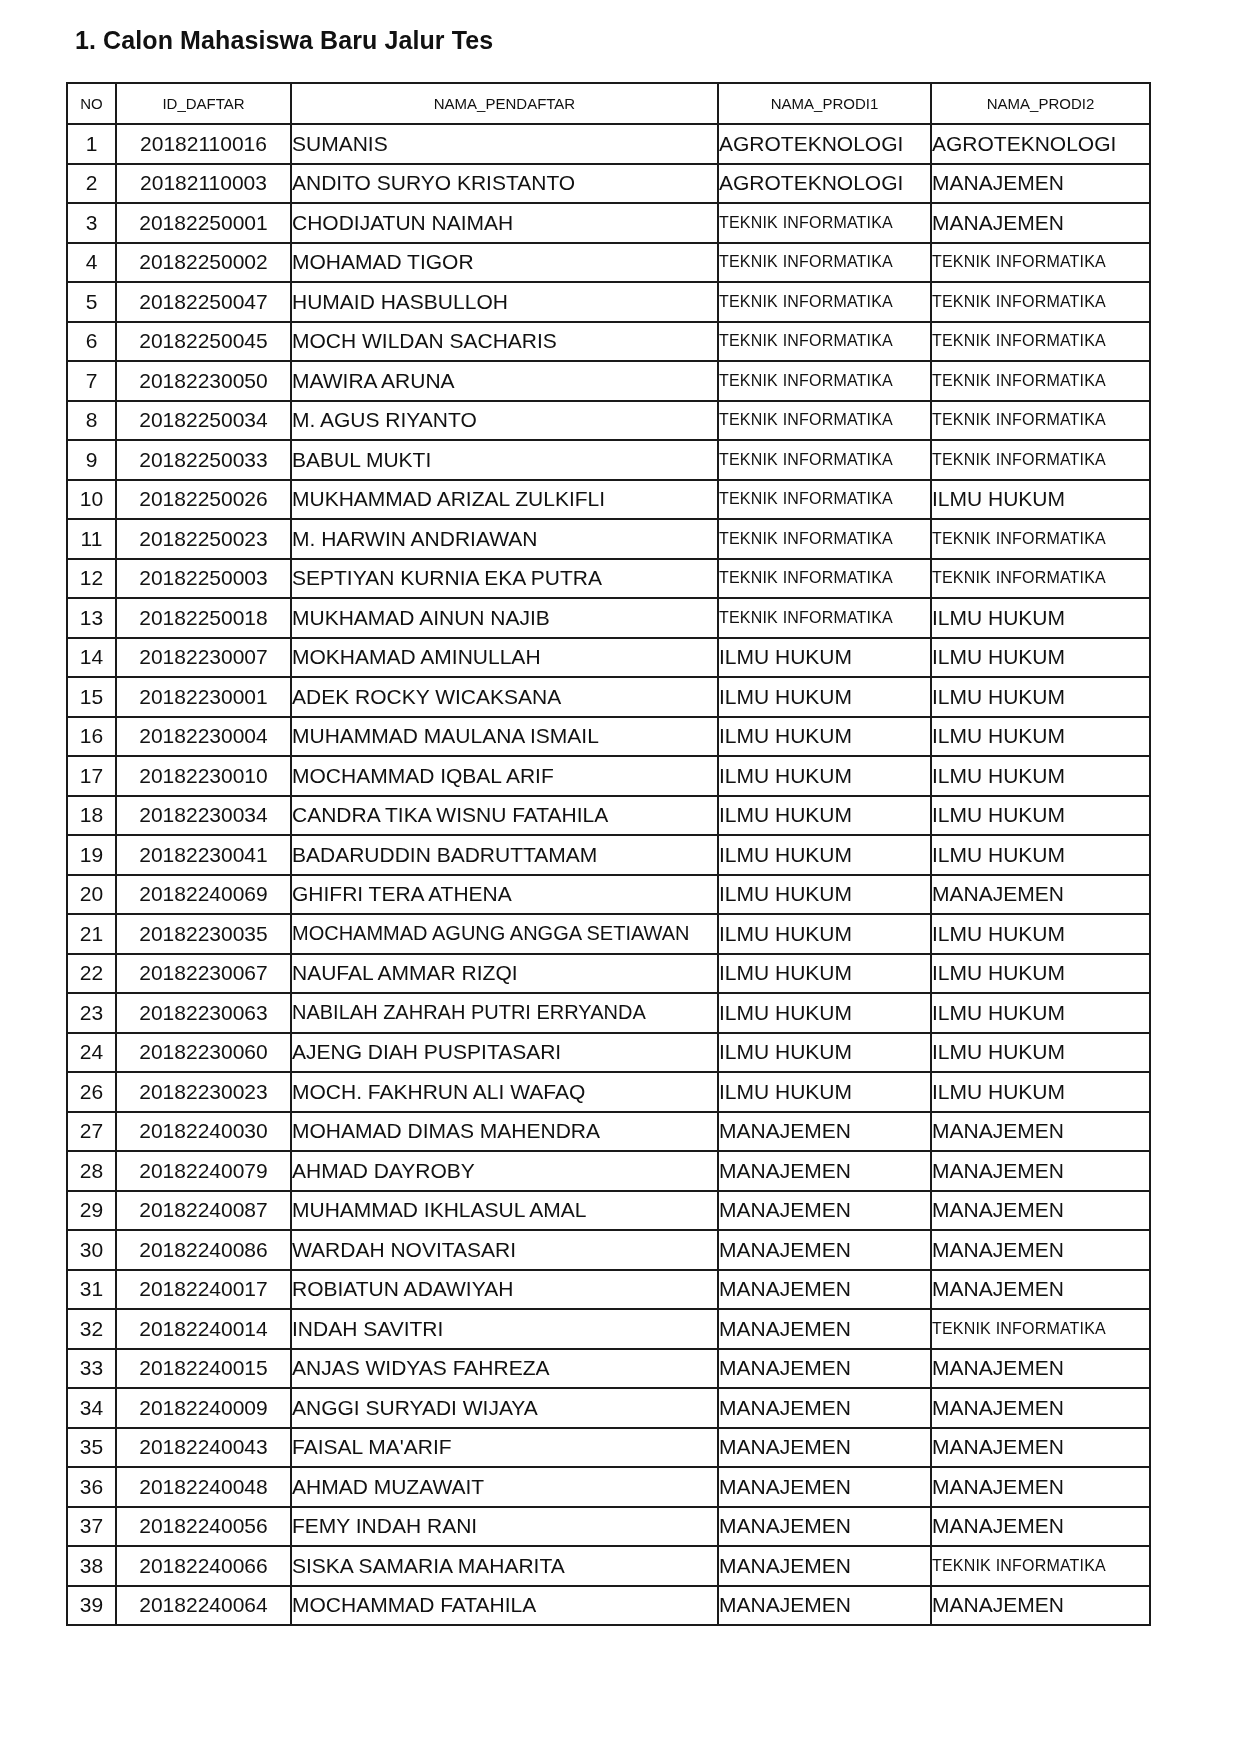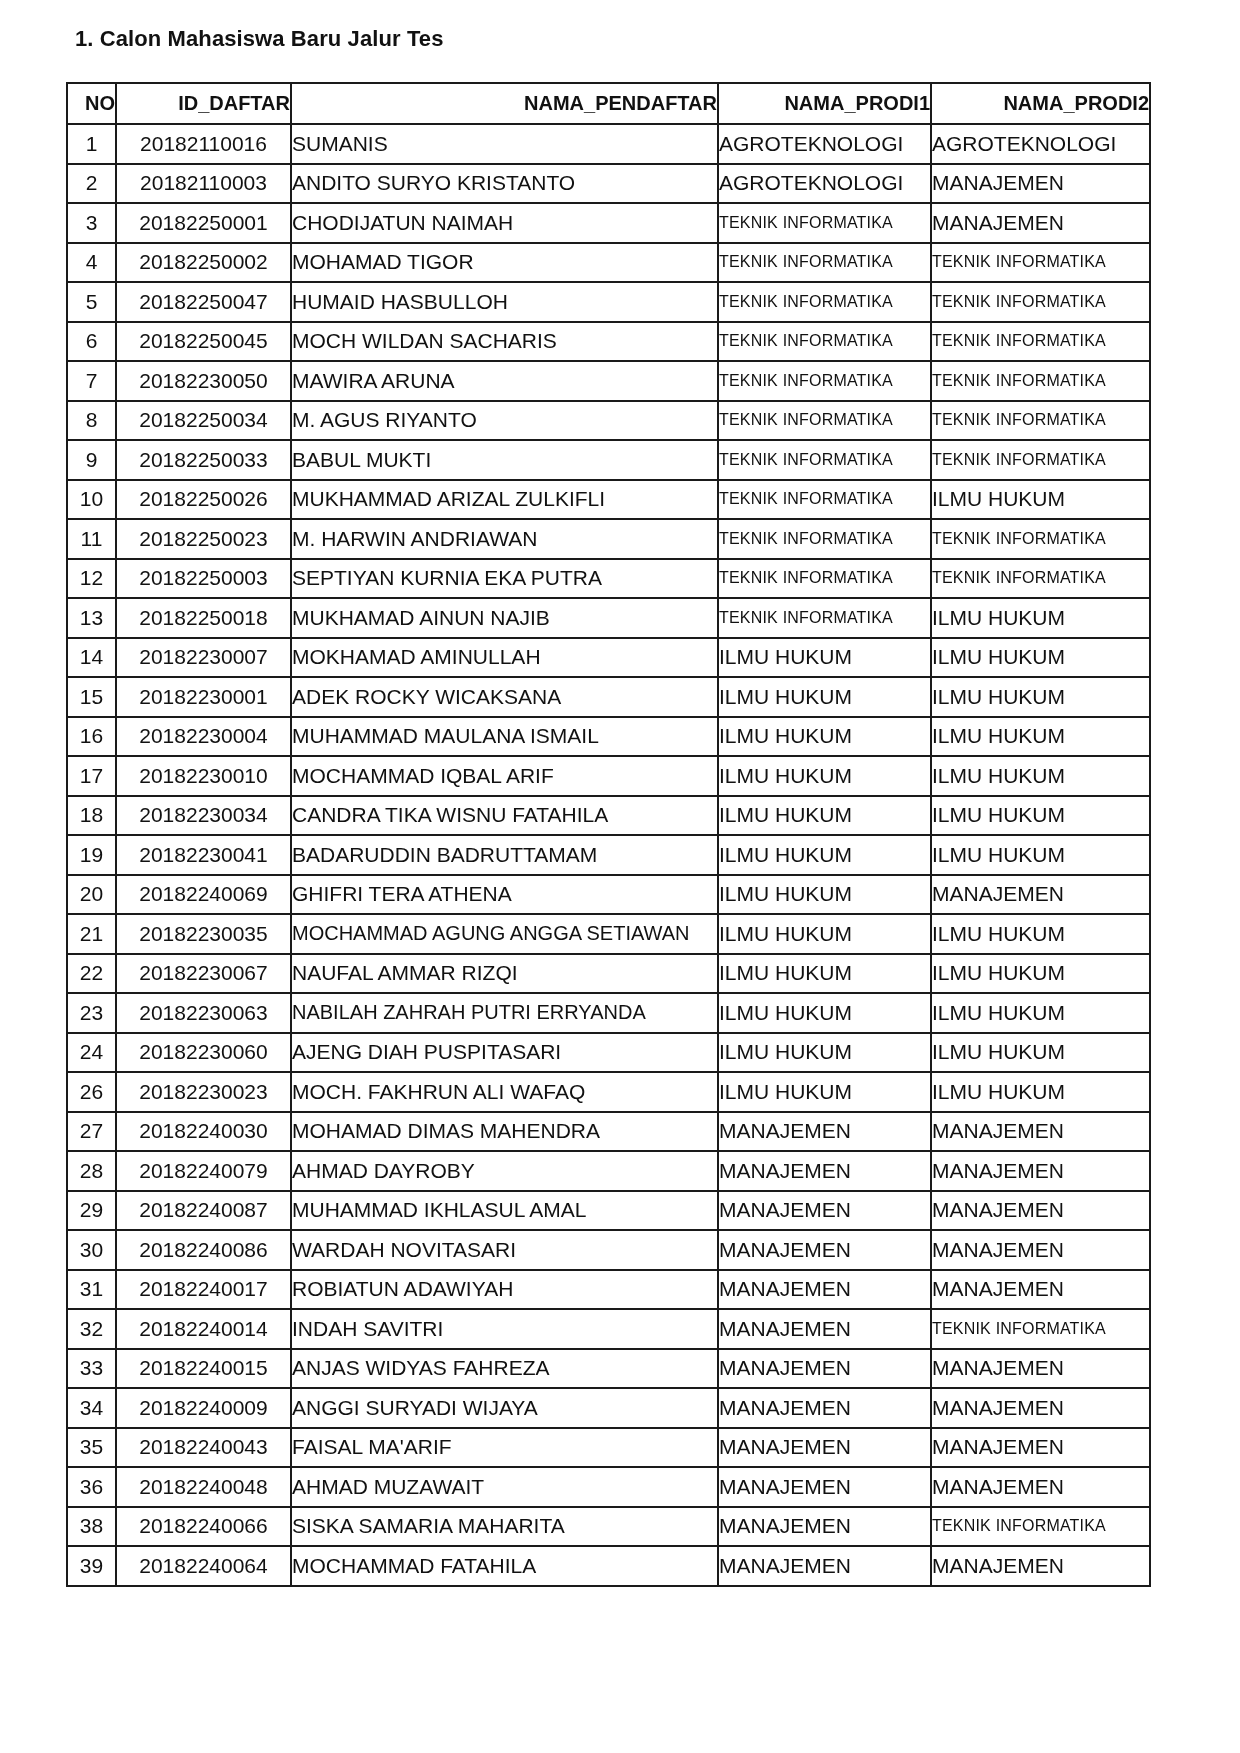--- a/index.html
+++ b/index.html
@@ -12,21 +12,21 @@
     height: 1753px;
     position: relative;
     overflow: hidden;
     font-family: "Liberation Sans", sans-serif;
     color: #111111;
   }
   .doc-title {
     position: absolute;
     left: 75px;
     top: 26px;
-    font-size: 22px;
+    font-size: 25px;
     font-weight: bold;
     letter-spacing: 0.1px;
   }
   table.reg-table {
     position: absolute;
     left: 66px;
     top: 82px;
     border-collapse: collapse;
     table-layout: fixed;
     width: 1083px;
@@ -39,23 +39,23 @@
   table.reg-table th, table.reg-table td {
     border: 2px solid #1a1a1a;
     padding: 0;
     height: 37.5px;
     white-space: nowrap;
     overflow: hidden;
     vertical-align: middle;
   }
   table.reg-table th {
     height: 39px;
-    font-size: 20px;
-    font-weight: bold;
-    text-align: right;
+    font-size: 15px;
+    font-weight: normal;
+    text-align: center;
   }
   table.reg-table td {
     font-size: 21px;
   }
   td.cell-no { text-align: center; }
   td.cell-id { text-align: center; }
   td.cell-name { text-align: left; padding-left: 3px; }
   td.cell-prodi { text-align: left; padding-left: 3px; }
   td.cell-name.long { font-size: 20px; }
   td.cell-prodi.small { font-size: 16px; letter-spacing: 0.2px; }
@@ -322,20 +322,27 @@
         <td class="cell-prodi">MANAJEMEN</td>
       </tr>
       <tr>
         <td class="cell-no">36</td>
         <td class="cell-id">20182240048</td>
         <td class="cell-name">AHMAD MUZAWAIT</td>
         <td class="cell-prodi">MANAJEMEN</td>
         <td class="cell-prodi">MANAJEMEN</td>
       </tr>
       <tr>
+        <td class="cell-no">37</td>
+        <td class="cell-id">20182240056</td>
+        <td class="cell-name">FEMY INDAH RANI</td>
+        <td class="cell-prodi">MANAJEMEN</td>
+        <td class="cell-prodi">MANAJEMEN</td>
+      </tr>
+      <tr>
         <td class="cell-no">38</td>
         <td class="cell-id">20182240066</td>
         <td class="cell-name">SISKA SAMARIA MAHARITA</td>
         <td class="cell-prodi">MANAJEMEN</td>
         <td class="cell-prodi small">TEKNIK INFORMATIKA</td>
       </tr>
       <tr>
         <td class="cell-no">39</td>
         <td class="cell-id">20182240064</td>
         <td class="cell-name">MOCHAMMAD FATAHILA</td>

